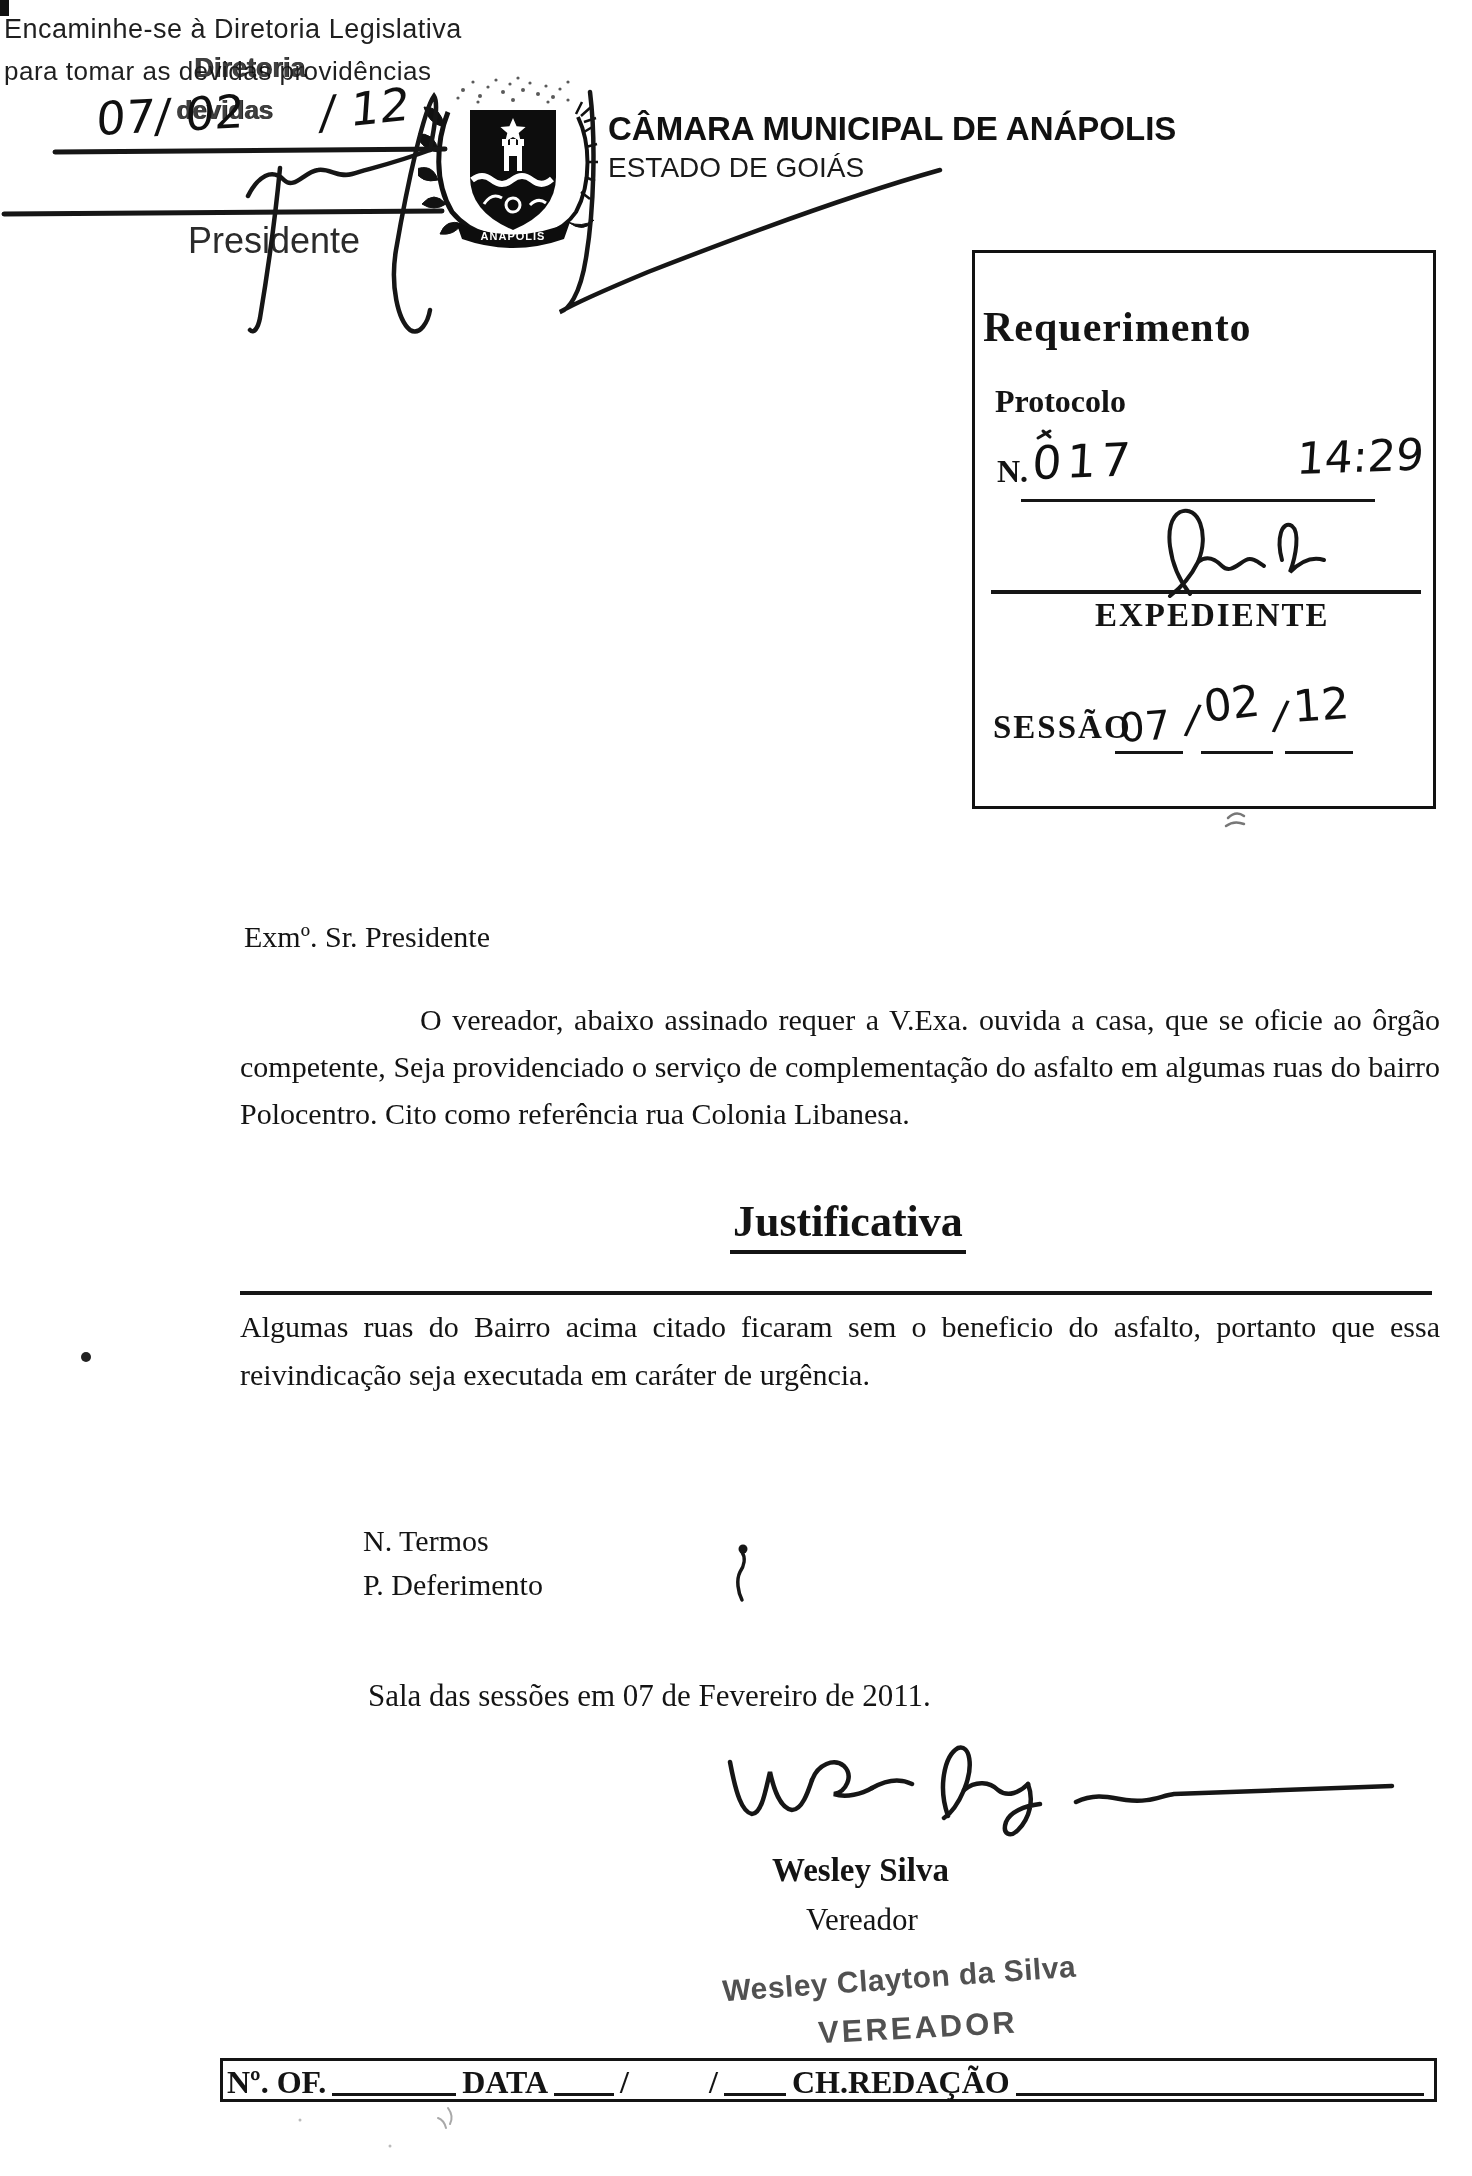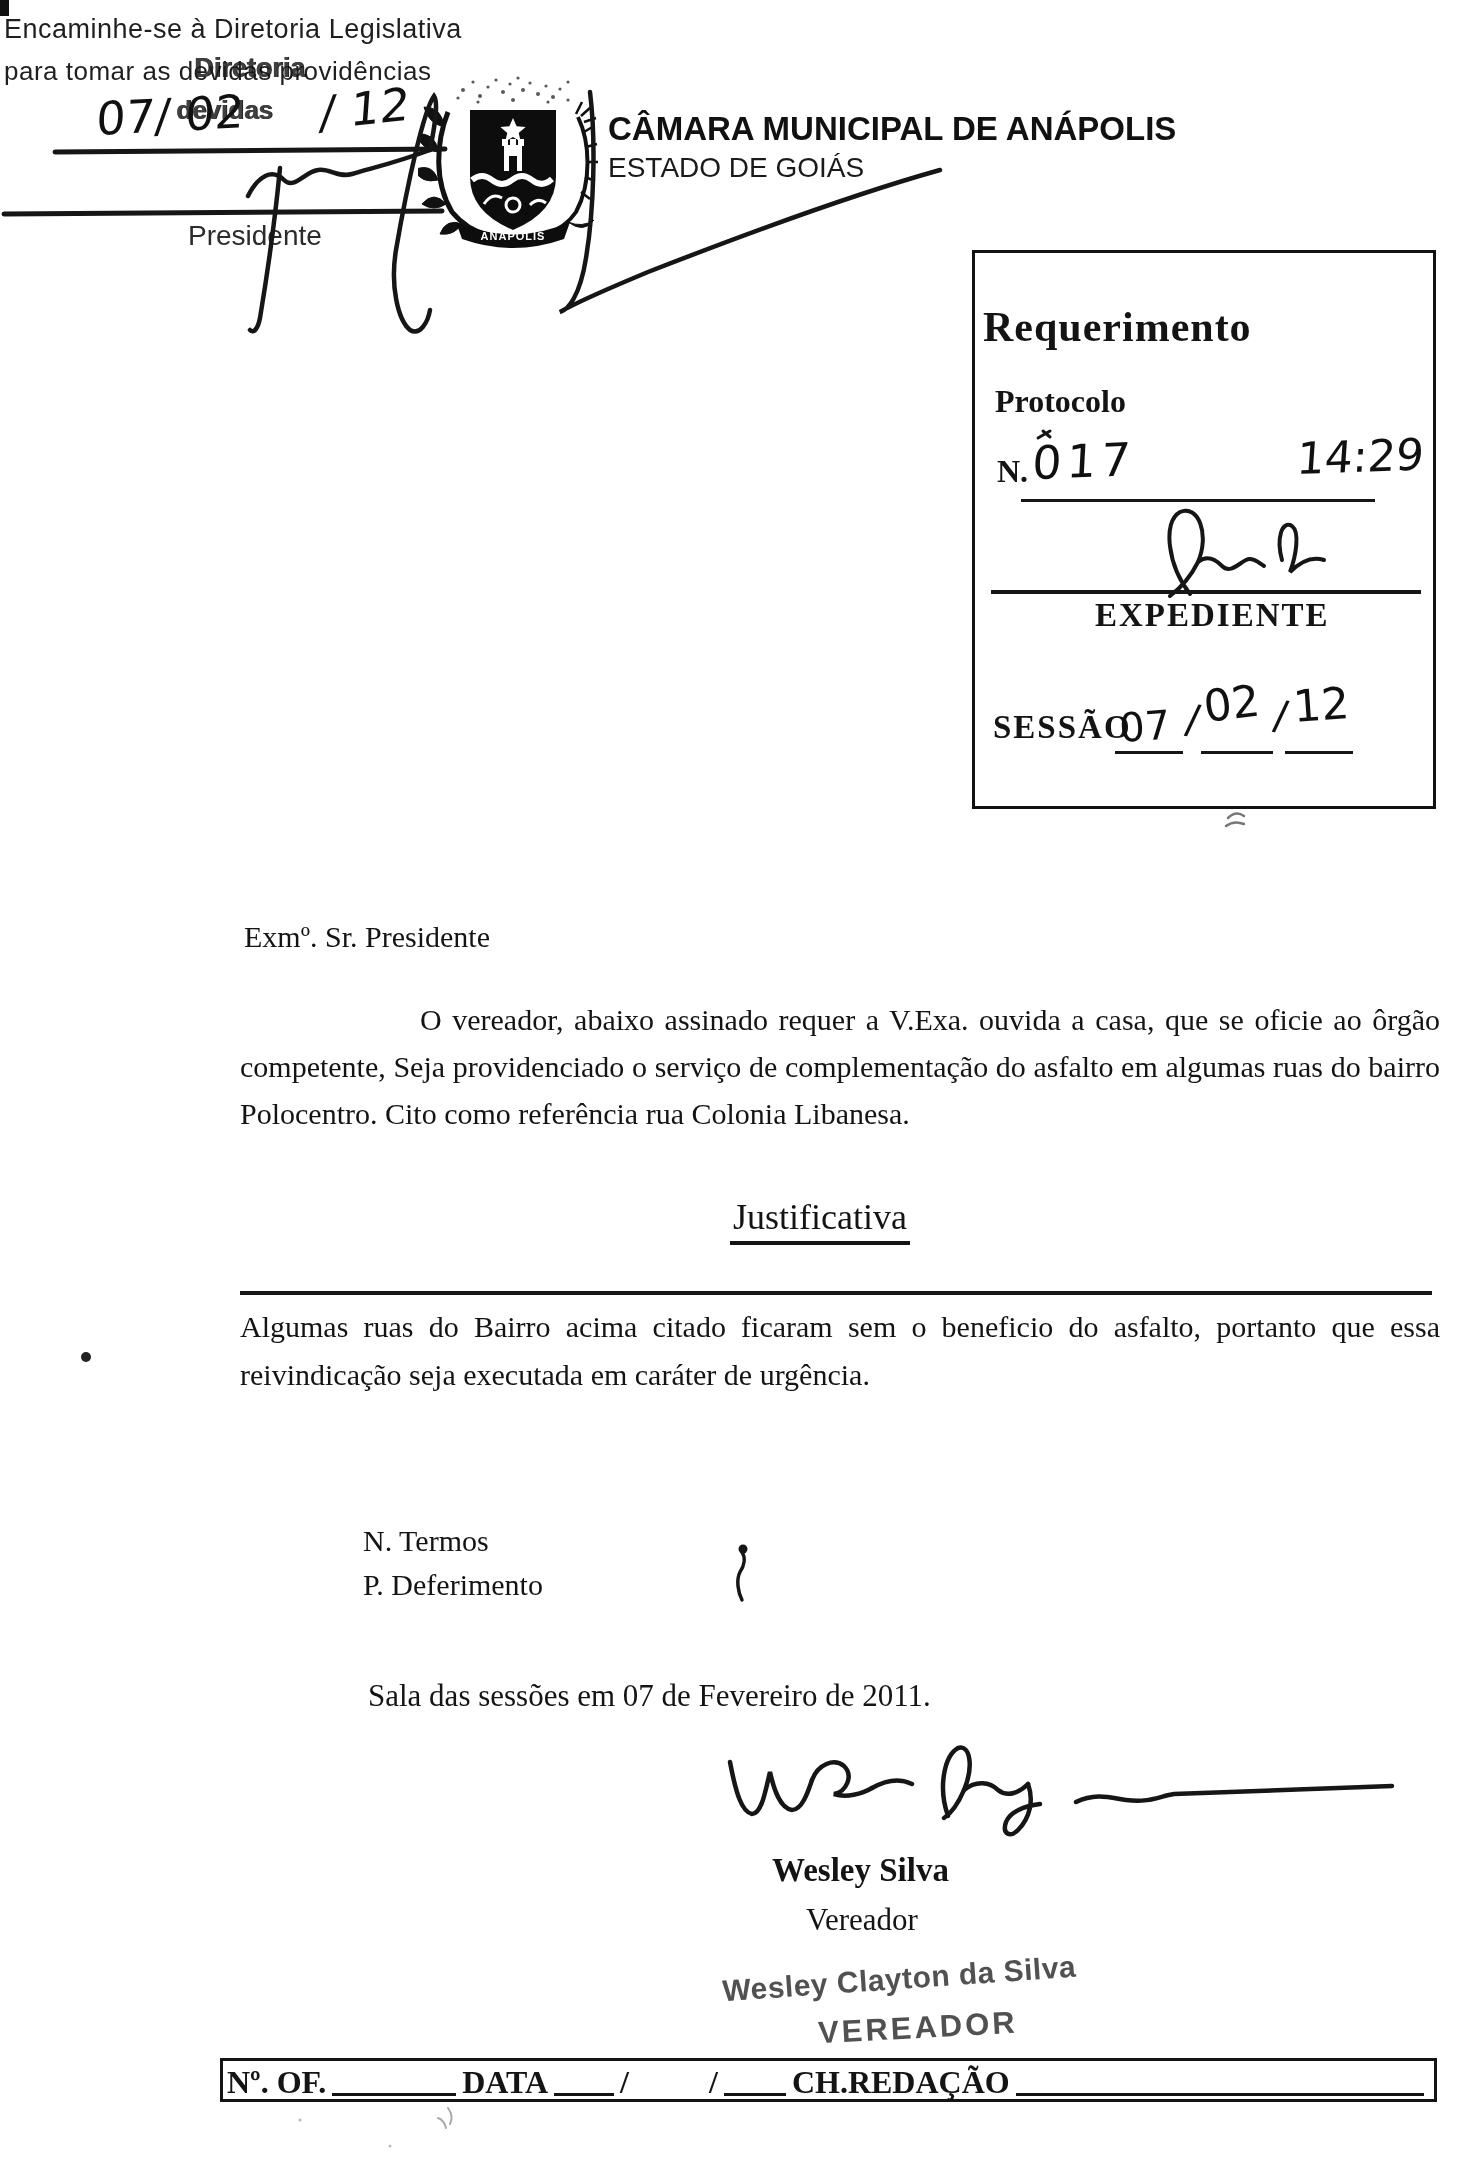--- a/index.html
+++ b/index.html
@@ -11,21 +11,21 @@
   .hw{font-family:"DejaVu Sans",sans-serif;color:#101010;transform-origin:left bottom;white-space:pre;}
   .b{font-weight:bold;}
   .line{background:#161616;}
   #stamp-line1{left:4px;top:14px;font-size:27px;letter-spacing:.5px;}
   #stamp-line2{left:4px;top:56px;font-size:26px;letter-spacing:.5px;}
   .overprint{font-weight:bold;opacity:.85;text-shadow:1px 0 #000;margin-top:40px;}
   #stamp-bold1{left:194px;top:13px;font-size:27px;}
   #stamp-bold2{left:176px;top:55px;font-size:26px;}
   #dispatch-date1{left:95px;top:92px;font-size:46px;transform:skewX(-6deg) rotate(-3deg);}
   #dispatch-date2{left:318px;top:86px;font-size:46px;transform:skewX(-10deg) rotate(-6deg);}
-  #president-label{left:188px;top:220px;font-size:28px;color:#2b2b2b;}
+  #president-label{left:188px;top:220px;font-size:36px;color:#2b2b2b;}
   #org-title{left:608px;top:110px;font-size:33px;font-weight:bold;color:#111;}
   #org-subtitle{left:608px;top:152px;font-size:28px;color:#1a1a1a;}
   #protocol-box{left:972px;top:250px;width:458px;height:553px;border:3px solid #111;}
   #pb-title{left:8px;top:38px;font-size:42px;letter-spacing:1px;margin-top:12px;}
   #pb-protocolo{left:20px;top:130px;font-size:32px;}
   #pb-nlabel{left:22px;top:200px;font-size:32px;}
   #pb-number{left:56px;top:183px;font-size:46px;letter-spacing:5px;transform:skewX(-5deg) rotate(-2deg);}
   #pb-time{left:320px;top:180px;font-size:44px;transform:skewX(-6deg) rotate(-2deg);}
   #pb-nline{left:46px;top:246px;width:354px;height:3px;}
   #pb-expline{left:16px;top:337px;width:430px;height:4px;}
@@ -34,21 +34,21 @@
   .sess-u{top:498px;height:3px;}
   #pb-u1{left:140px;width:68px;} #pb-u2{left:226px;width:72px;} #pb-u3{left:310px;width:68px;}
   #pb-day{left:146px;top:452px;font-size:40px;transform:rotate(-4deg);}
   #pb-sl1{left:208px;top:442px;font-size:40px;transform:rotate(8deg);}
   #pb-month{left:232px;top:428px;font-size:44px;transform:rotate(-7deg);}
   #pb-sl2{left:296px;top:438px;font-size:40px;transform:rotate(8deg);}
   #pb-year{left:320px;top:428px;font-size:44px;transform:rotate(-4deg);}
   #salutation{left:244px;top:920px;font-size:30px;}
   #request-par{left:240px;top:996px;width:1200px;font-size:30px;line-height:47px;
                text-indent:180px;text-align:justify;}
-  #just-title{left:730px;top:1196px;font-size:36px;font-weight:normal;
+  #just-title{left:730px;top:1196px;font-size:44px;font-weight:bold;
               border-bottom:4px solid #141414;padding:0 3px 3px 3px;}
   #just-rule{left:240px;top:1291px;width:1192px;height:4px;}
   #just-par{left:240px;top:1303px;width:1200px;font-size:30px;line-height:48px;text-align:justify;}
   #terms{left:363px;top:1524px;font-size:30px;text-align:right;}
   #deferment{left:363px;top:1568px;font-size:30px;}
   #place-date{left:368px;top:1678px;font-size:31px;}
   #signer-name{left:772px;top:1852px;font-size:33px;font-weight:bold;}
   #signer-role{left:806px;top:1902px;font-size:31px;}
   .inkstamp{font-family:"Liberation Sans",sans-serif;font-weight:bold;color:#3a3a3a;opacity:.88;}
   #stamp-name{left:722px;top:1962px;font-size:30px;transform:rotate(-4deg);letter-spacing:.5px;}

